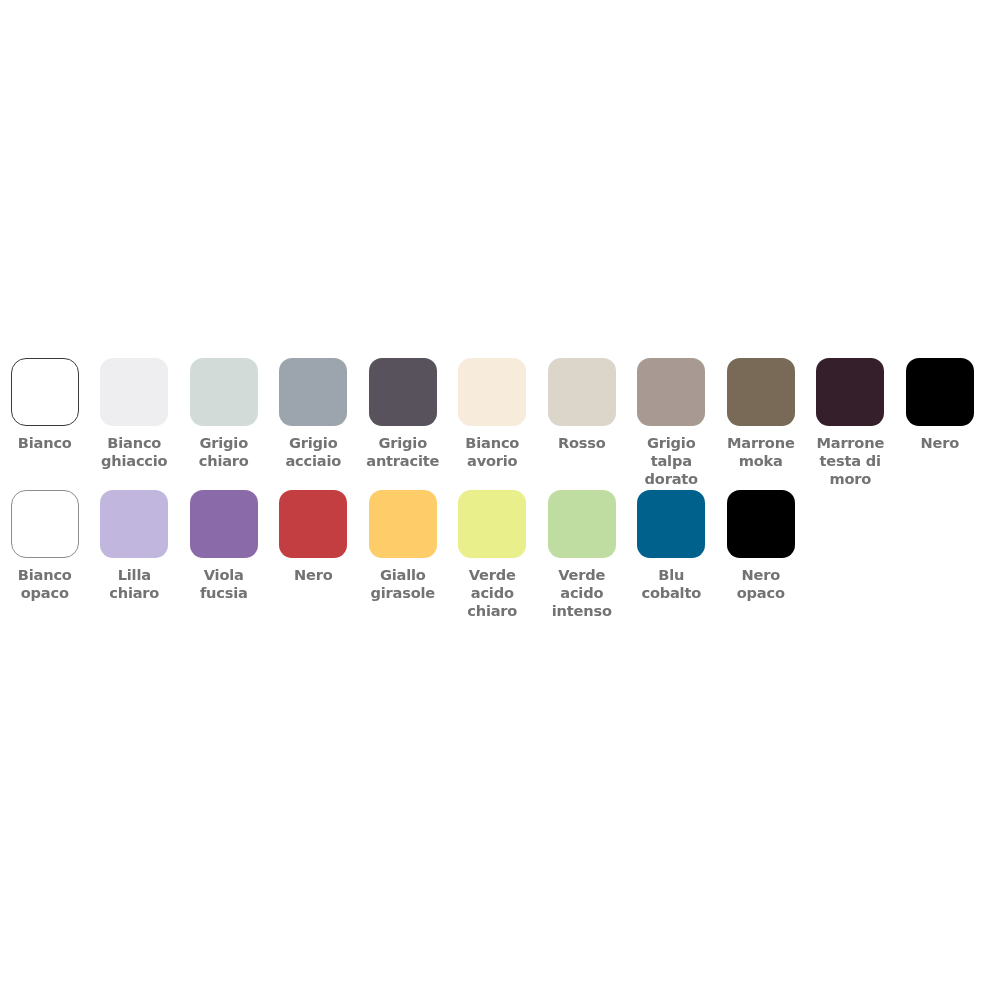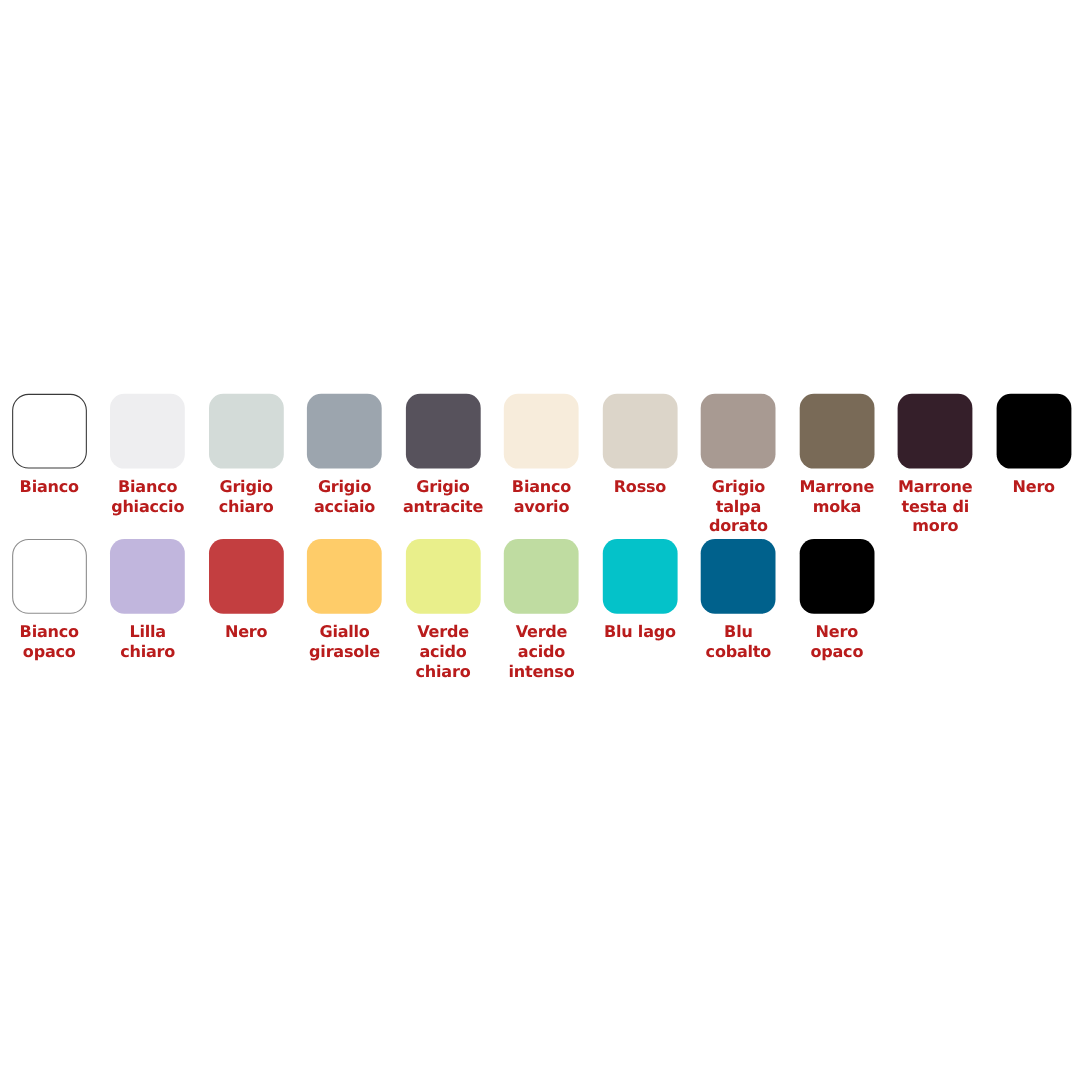--- a/index.html
+++ b/index.html
@@ -58,21 +58,21 @@
   .chip.outlined-soft {
     border: 1.2px solid #8d8d8d;
     border-radius: 15px;
   }
 
   .chip-label {
     margin-top: 8px;
     font-size: 14.6px;
     font-weight: bold;
     line-height: 1.24;
-    color: #b91c1c;
+    color: #737373;
     text-align: center;
     letter-spacing: -0.2px;
     width: 92px;
     word-wrap: break-word;
   }
 </style>
 </head>
 <body>
 
 <div id="palette">
@@ -125,40 +125,40 @@
     <div class="row row-2">
       <div class="swatch-cell">
         <div class="chip outlined-soft" style="background-color: rgb(255, 255, 255);"></div>
         <div class="chip-label">Bianco<br>opaco</div>
       </div>
       <div class="swatch-cell">
         <div class="chip" style="background-color: rgb(193, 182, 221);"></div>
         <div class="chip-label">Lilla<br>chiaro</div>
       </div>
       <div class="swatch-cell">
+        <div class="chip" style="background-color: rgb(139, 106, 170);"></div>
+        <div class="chip-label">Viola<br>fucsia</div>
+      </div>
+      <div class="swatch-cell">
         <div class="chip" style="background-color: rgb(195, 62, 64);"></div>
         <div class="chip-label">Nero</div>
       </div>
       <div class="swatch-cell">
         <div class="chip" style="background-color: rgb(254, 204, 105);"></div>
         <div class="chip-label">Giallo<br>girasole</div>
       </div>
       <div class="swatch-cell">
         <div class="chip" style="background-color: rgb(233, 239, 139);"></div>
         <div class="chip-label">Verde<br>acido<br>chiaro</div>
       </div>
       <div class="swatch-cell">
         <div class="chip" style="background-color: rgb(191, 220, 161);"></div>
         <div class="chip-label">Verde<br>acido<br>intenso</div>
       </div>
       <div class="swatch-cell">
-        <div class="chip" style="background-color: rgb(4, 194, 201);"></div>
-        <div class="chip-label">Blu lago</div>
-      </div>
-      <div class="swatch-cell">
         <div class="chip" style="background-color: rgb(0, 97, 140);"></div>
         <div class="chip-label">Blu<br>cobalto</div>
       </div>
       <div class="swatch-cell">
         <div class="chip" style="background-color: rgb(0, 0, 0);"></div>
         <div class="chip-label">Nero<br>opaco</div>
       </div>
     </div>
   </div>
 

